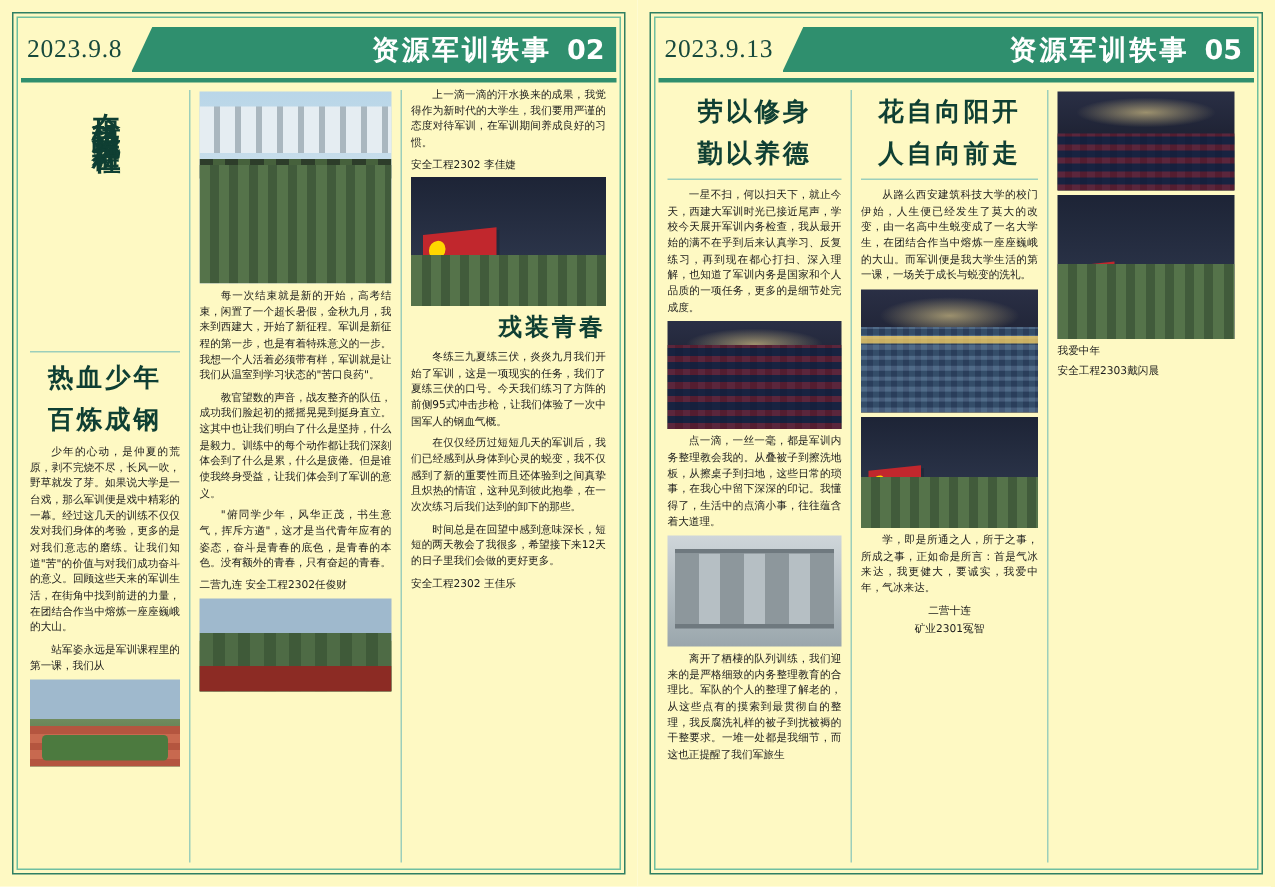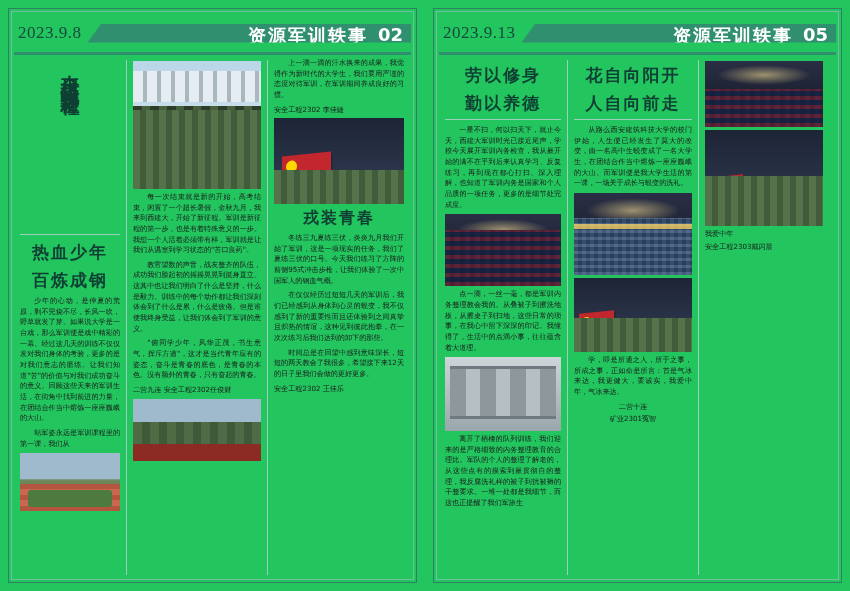--- a/index.html
+++ b/index.html
@@ -3,38 +3,38 @@
 <meta charset="utf-8">
 <style>
   html,body{margin:0;padding:0;}
   body{
     width:850px;height:591px;
     background:#ffffff;
     font-family:"Liberation Serif", serif;
     overflow:hidden;
   }
   .spread{display:flex;width:850px;height:591px;}
-  .page{position:relative;width:425px;height:591px;box-sizing:border-box;background:#22c55e;}
+  .page{position:relative;width:425px;height:591px;box-sizing:border-box;background:#fef9c3;}
   .page-inner{position:absolute;left:8px;top:8px;right:8px;bottom:8px;border:1px solid #2f7f63;}
   .page-frame2{position:absolute;left:11px;top:11px;right:11px;bottom:11px;border:1px solid #6fbfa0;}
 
   
   .masthead{
     position:absolute;left:14px;right:14px;top:16px;height:34px;
     display:flex;align-items:center;
   }
   .date{
     font-size:17px;color:#17493c;letter-spacing:0.5px;
     font-family:"Liberation Serif", serif;
     padding-left:4px;white-space:nowrap;
   }
   .masthead-bar{
-    flex:1;height:19px;margin-left:6px;
+    flex:1;height:30px;margin-left:6px;
     background:#2f8f6e;
-    display:flex;justify-content:flex-end;
+    display:flex;align-items:center;justify-content:flex-end;
     padding-right:8px;box-sizing:border-box;
     clip-path:polygon(14px 0,100% 0,100% 100%,0 100%);
   }
   .masthead-title{
     color:#fff;font-size:18px;font-weight:bold;letter-spacing:2px;
     font-family:"DejaVu Sans", sans-serif;
   }
   .masthead-num{
     color:#fff;font-size:18px;font-weight:bold;margin-left:10px;
     font-family:"DejaVu Sans", sans-serif;
@@ -55,21 +55,21 @@
     letter-spacing:4px;line-height:1.25;
     height:168px;margin:2px auto 6px auto;
     font-family:"DejaVu Sans", sans-serif;
   }
   .htitle{
     text-align:center;font-size:17px;font-weight:bold;color:#0f3f33;
     line-height:1.3;letter-spacing:2px;margin:6px 0 5px 0;
     font-family:"DejaVu Sans", sans-serif;
   }
   .btitle{
-    text-align:center;font-size:16px;font-weight:bold;color:#0f3f33;
+    text-align:right;font-size:16px;font-weight:bold;color:#0f3f33;
     letter-spacing:2px;margin:4px 0 4px 0;
     font-family:"DejaVu Sans", sans-serif;
   }
   .body{
     font-size:7.1px;line-height:1.5;color:#1b1b1b;text-align:justify;
     text-indent:2em;margin:0 0 4px 0;
     font-family:"DejaVu Sans", sans-serif;
   }
   .sig{
     font-size:7.1px;line-height:1.5;color:#1b1b1b;text-align:left;margin-top:2px;

